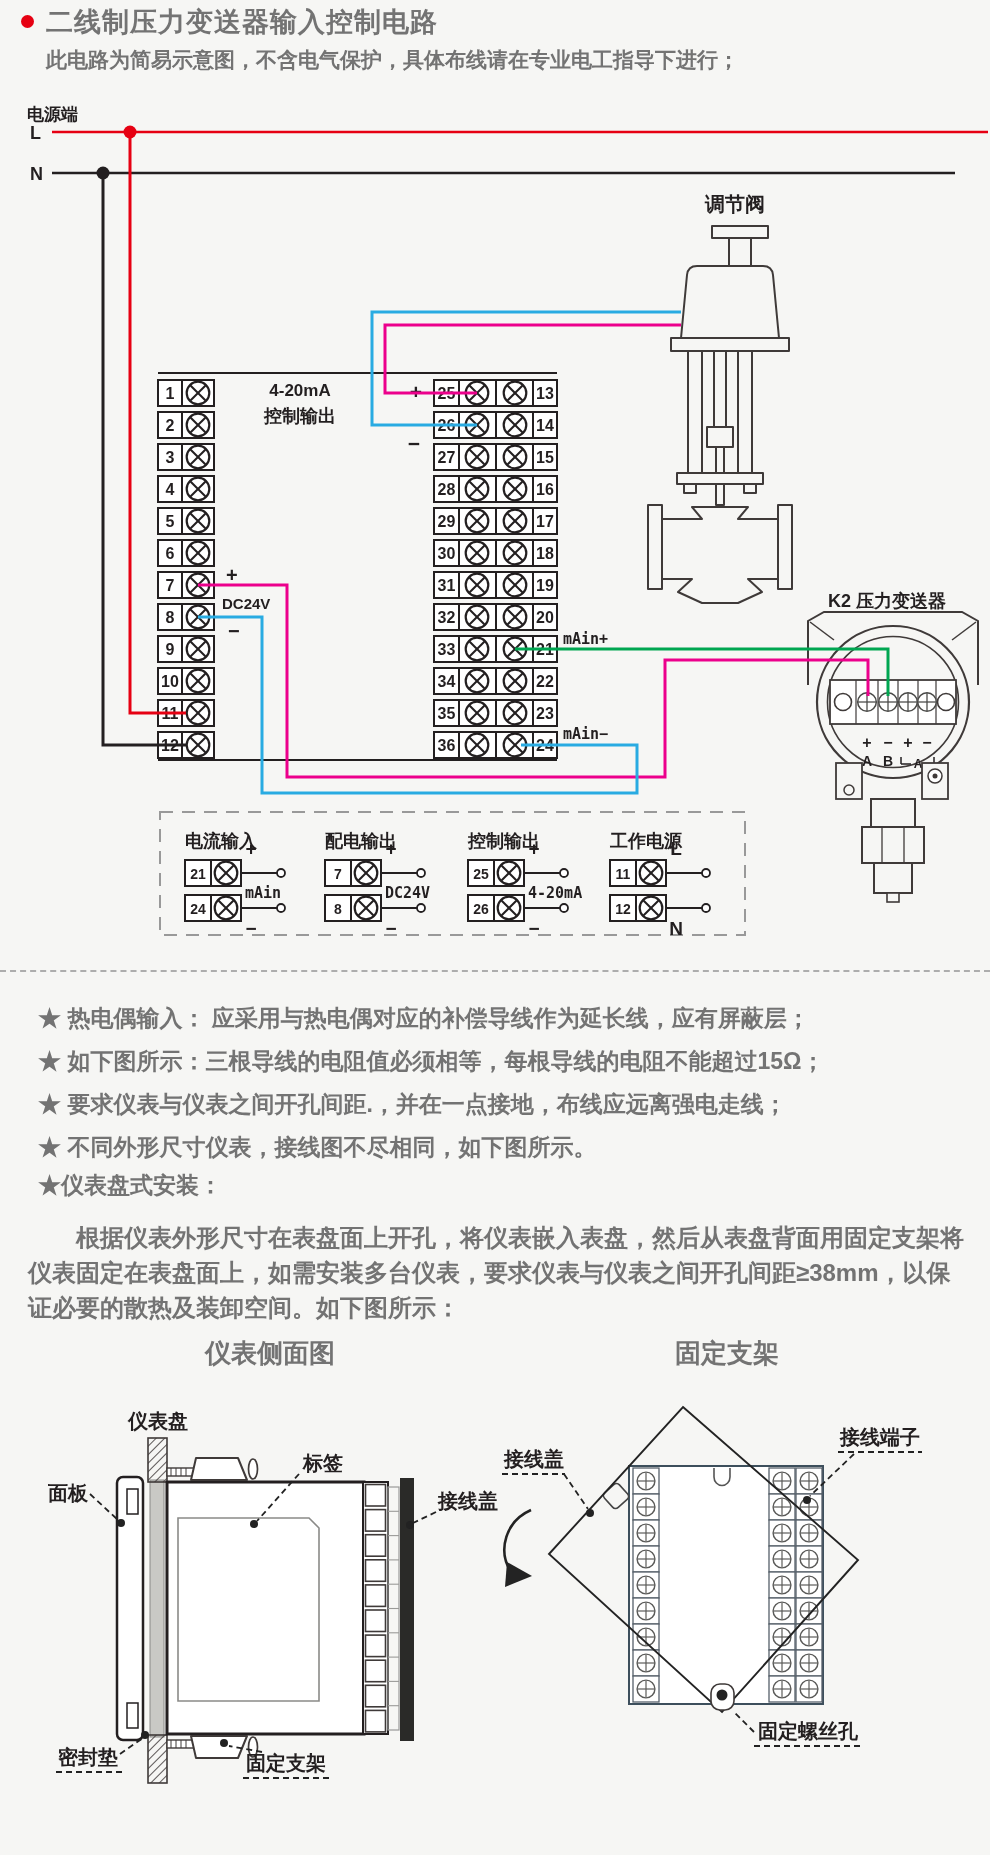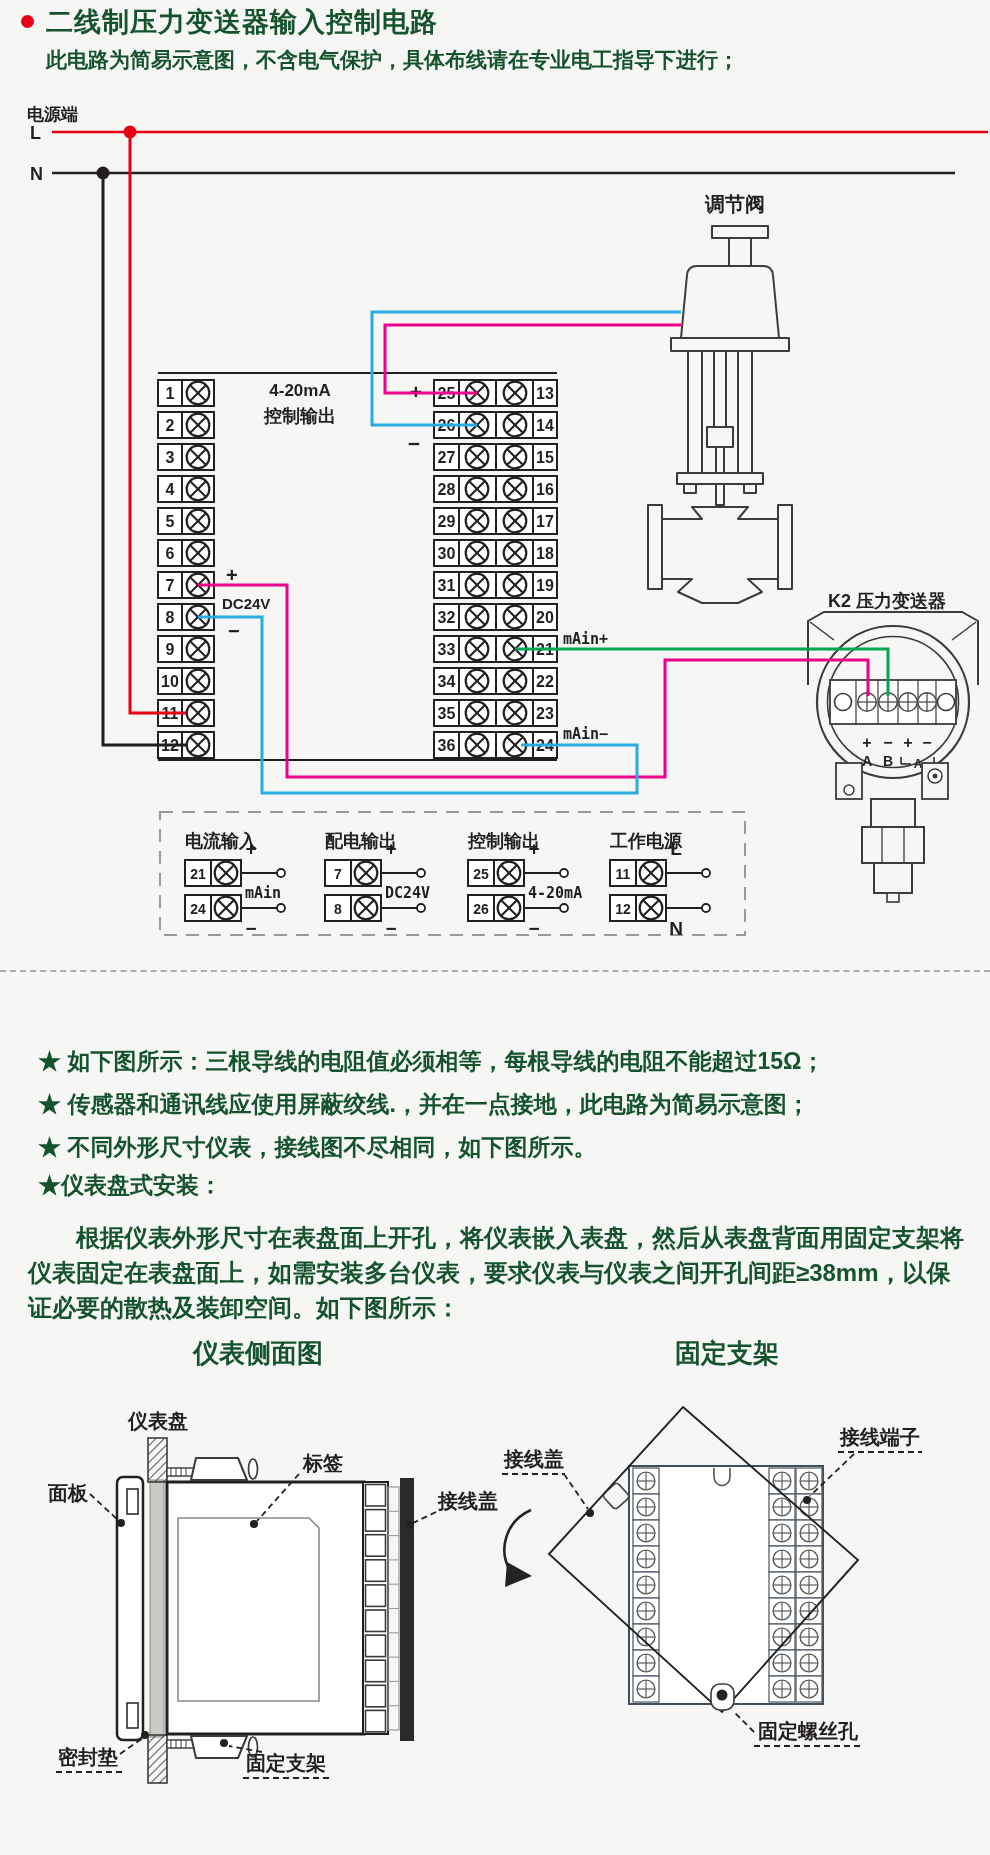--- a/index.html
+++ b/index.html
@@ -1,17 +1,17 @@
 <!DOCTYPE html>
 <html><head>
 <meta charset="utf-8">
 <style>
   html,body{margin:0;padding:0;background:#e9e9e7;}
   .page{position:relative;width:990px;height:1855px;background:#f6f6f4;overflow:hidden;
-        font-family:"Liberation Sans",sans-serif;color:#14532d;}
+        font-family:"Liberation Sans",sans-serif;color:#737373;}
   .bullet{position:absolute;left:21px;top:15px;width:13px;height:13px;border-radius:50%;}
   .title{position:absolute;left:46px;top:4px;font-size:27px;font-weight:bold;letter-spacing:1px;margin:0;}
   .subtitle{position:absolute;left:46px;top:46px;font-size:21px;font-weight:bold;margin:0;}
   .divider{position:absolute;left:0;top:970px;width:990px;border-top:2px dashed #adadad;height:0;}
   .note{position:absolute;left:38px;font-size:23px;font-weight:bold;white-space:nowrap;}
   .para{position:absolute;left:28px;top:1220px;width:936px;font-size:24px;font-weight:bold;
         line-height:35px;text-indent:2em;margin:0;}
   .figtitle{position:absolute;top:1336px;font-size:26px;font-weight:bold;text-align:center;
             font-family:"Liberation Serif","DejaVu Serif",serif;}
   .footer{position:absolute;left:30px;top:1824px;font-size:21px;font-weight:bold;margin:0;}
@@ -371,28 +371,29 @@
     <circle cx="103" cy="78" r="6.5" fill="#231f20"></circle>
     <path d="M477,298 H385 V230 H681" class="wire" stroke="#ec008c"></path>
     <path d="M477,330 H372 V217 H681" class="wire" stroke="#29abe2"></path>
     <path d="M198,490 H287 V682 H665 V565 H868 V601" class="wire" stroke="#ec008c"></path>
     <path d="M198,522 H262 V698 H637 V650 H521" class="wire" stroke="#29abe2"></path>
     <path d="M515,554 H888 V601" class="wire" stroke="#00a651"></path>
   </svg>
 
   <div class="divider"></div>
 
+  <div class="note" style="top:1003px;">★ 热电偶输入： 应采用与热电偶对应的补偿导线作为延长线，应有屏蔽层；</div>
   <div class="note" style="top:1046px;">★ 如下图所示：三根导线的电阻值必须相等，每根导线的电阻不能超过15Ω；</div>
-  <div class="note" style="top:1089px;">★ 传感器和通讯线应使用屏蔽绞线.，并在一点接地，此电路为简易示意图；</div>
+  <div class="note" style="top:1089px;">★ 要求仪表与仪表之间开孔间距.，并在一点接地，布线应远离强电走线；</div>
   <div class="note" style="top:1132px;">★ 不同外形尺寸仪表，接线图不尽相同，如下图所示。</div>
   <div class="note" style="top:1170px;">★仪表盘式安装：</div>
 
   <p class="para">根据仪表外形尺寸在表盘面上开孔，将仪表嵌入表盘，然后从表盘背面用固定支架将仪表固定在表盘面上，如需安装多台仪表，要求仪表与仪表之间开孔间距≥38mm，以保证必要的散热及装卸空间。如下图所示：</p>
 
-  <div class="figtitle" style="left:178px;width:160px;">仪表侧面图</div>
+  <div class="figtitle" style="left:190px;width:160px;">仪表侧面图</div>
   <div class="figtitle" style="left:645px;width:164px;">固定支架</div>
 
   <svg id="figures" style="top:1390px;" width="990" height="410" viewBox="0 0 990 410">
     <defs>
       <pattern id="hatch" patternUnits="userSpaceOnUse" width="6" height="6" patternTransform="rotate(45)">
         <line x1="0" y1="0" x2="0" y2="6" stroke="#3f3a39" stroke-width="1.7"></line>
       </pattern>
       <symbol id="screw-plus2" viewBox="0 0 26 26">
         <circle cx="13" cy="13" r="10.5" fill="#fff" stroke="#5a5a58" stroke-width="1.7"></circle>
         <line x1="13" y1="3.5" x2="13" y2="22.5" stroke="#5a5a58" stroke-width="1.4"></line>

